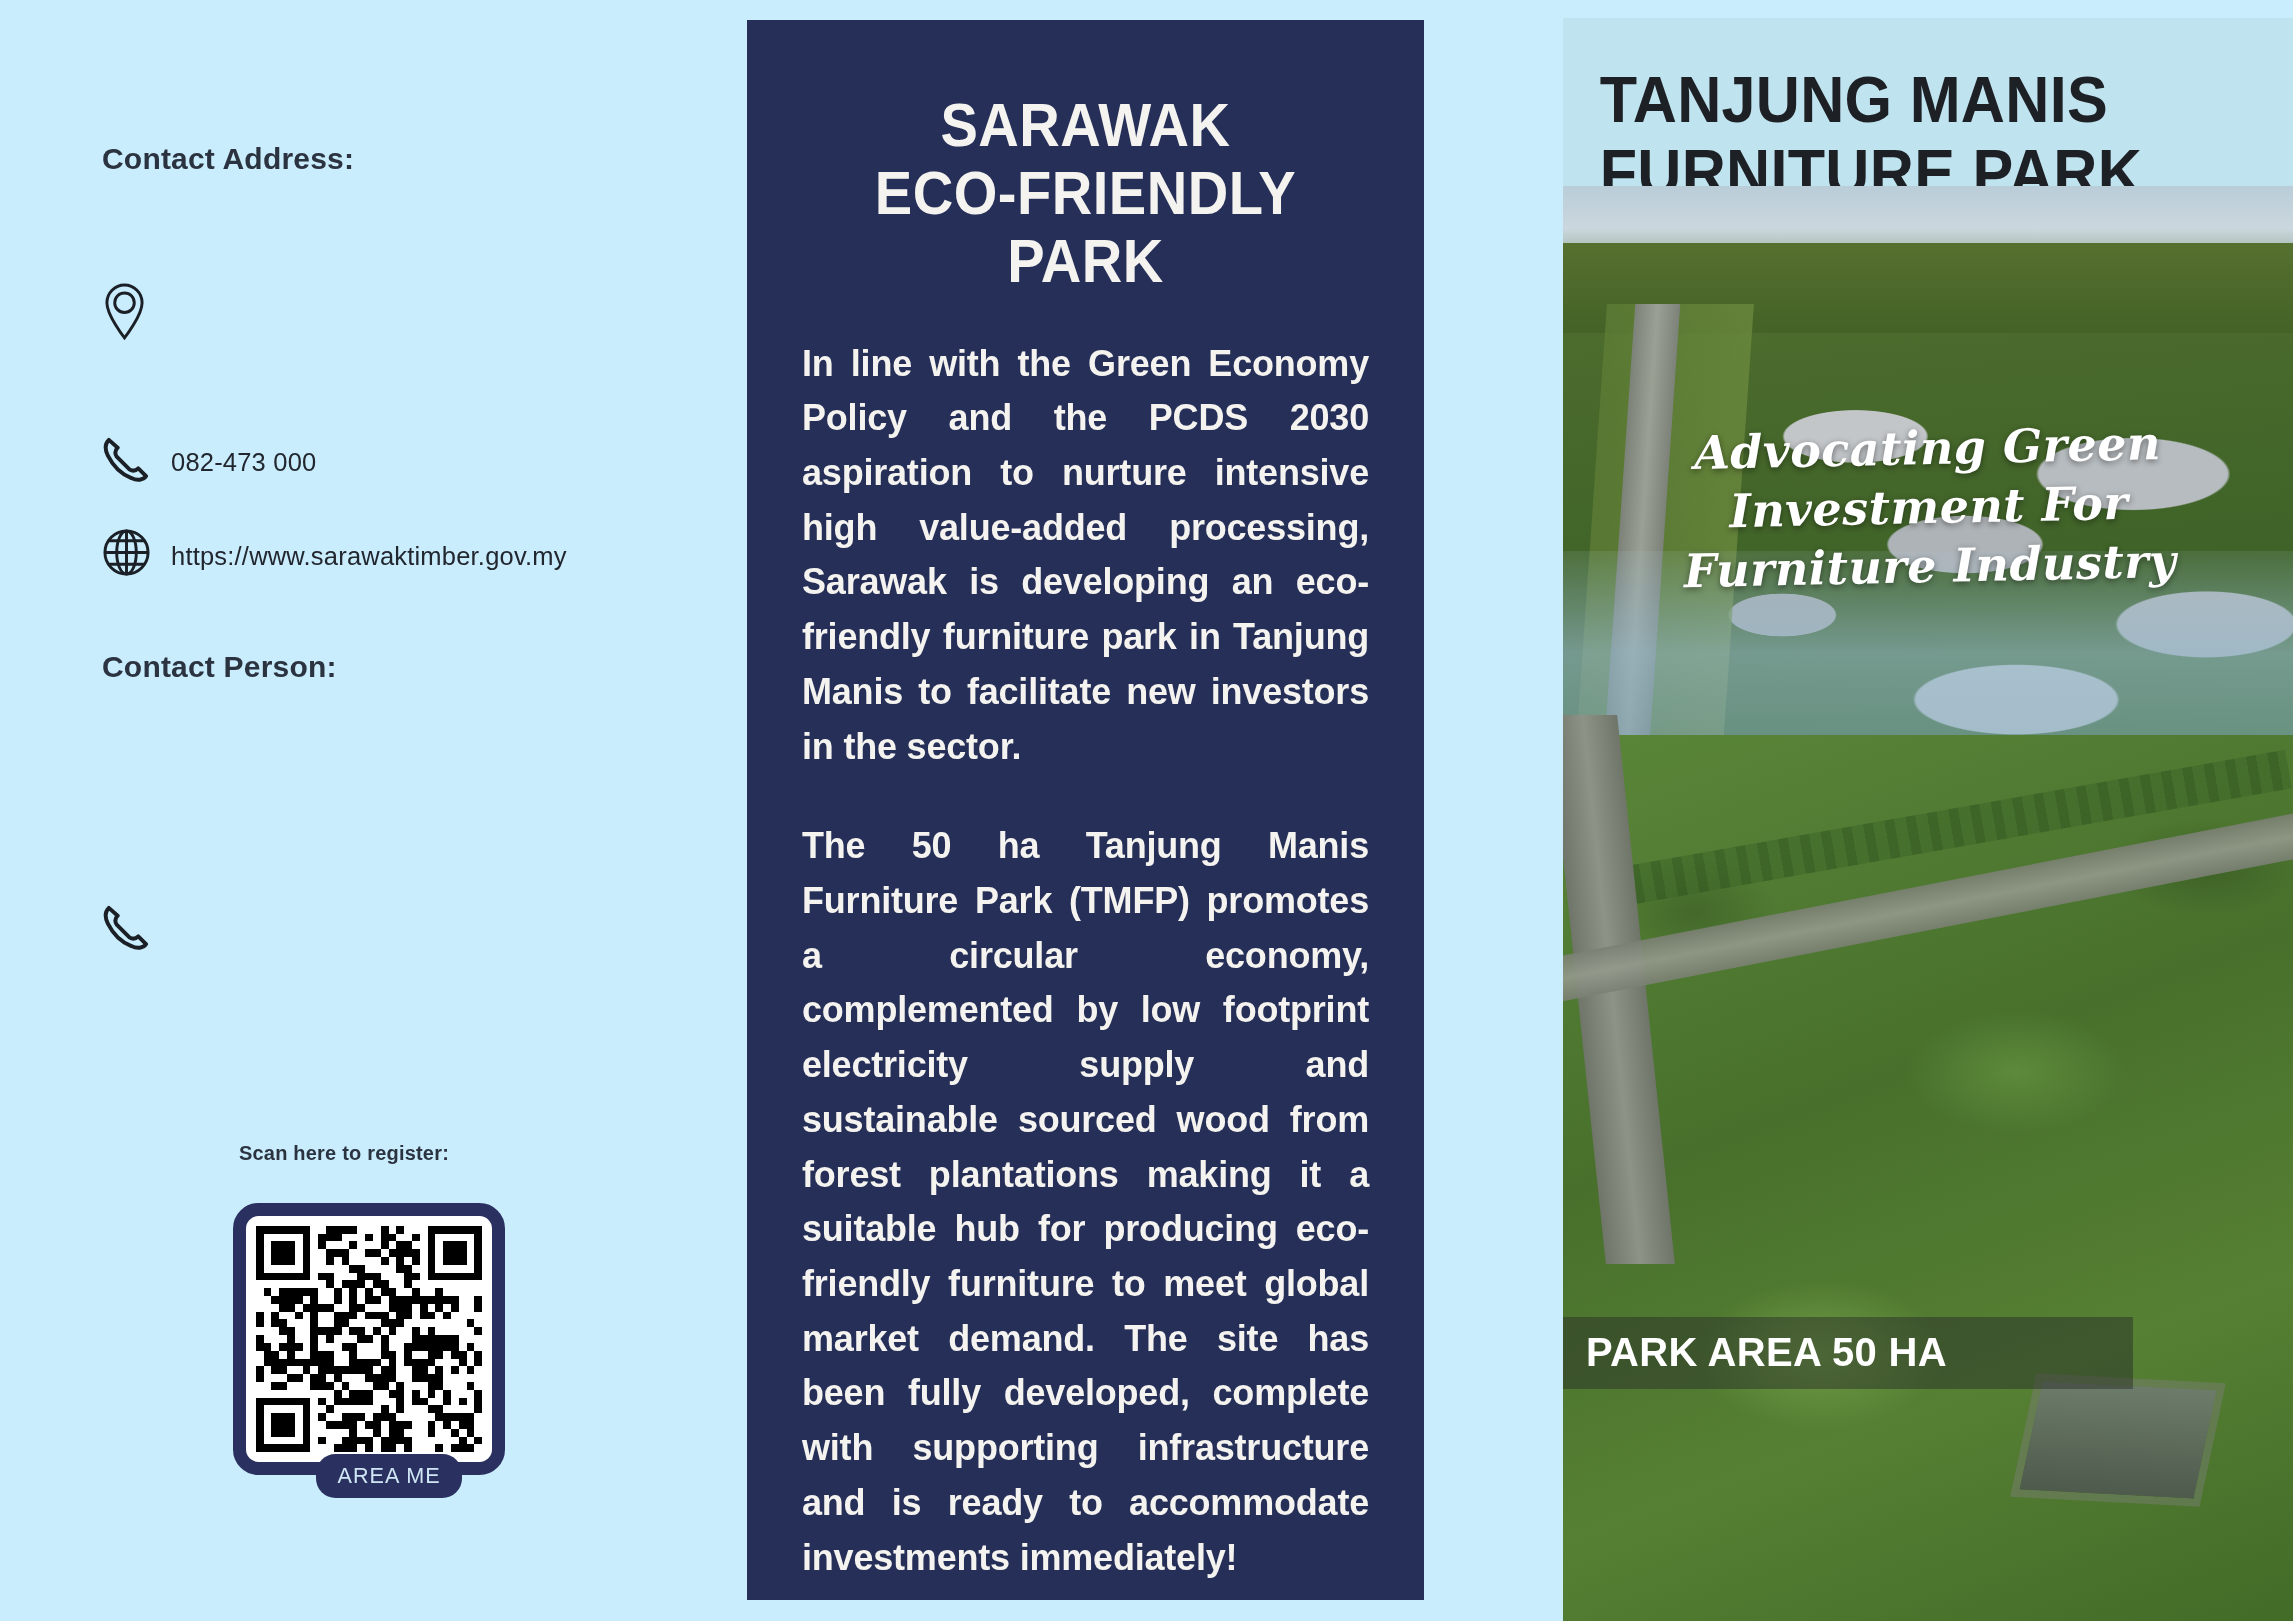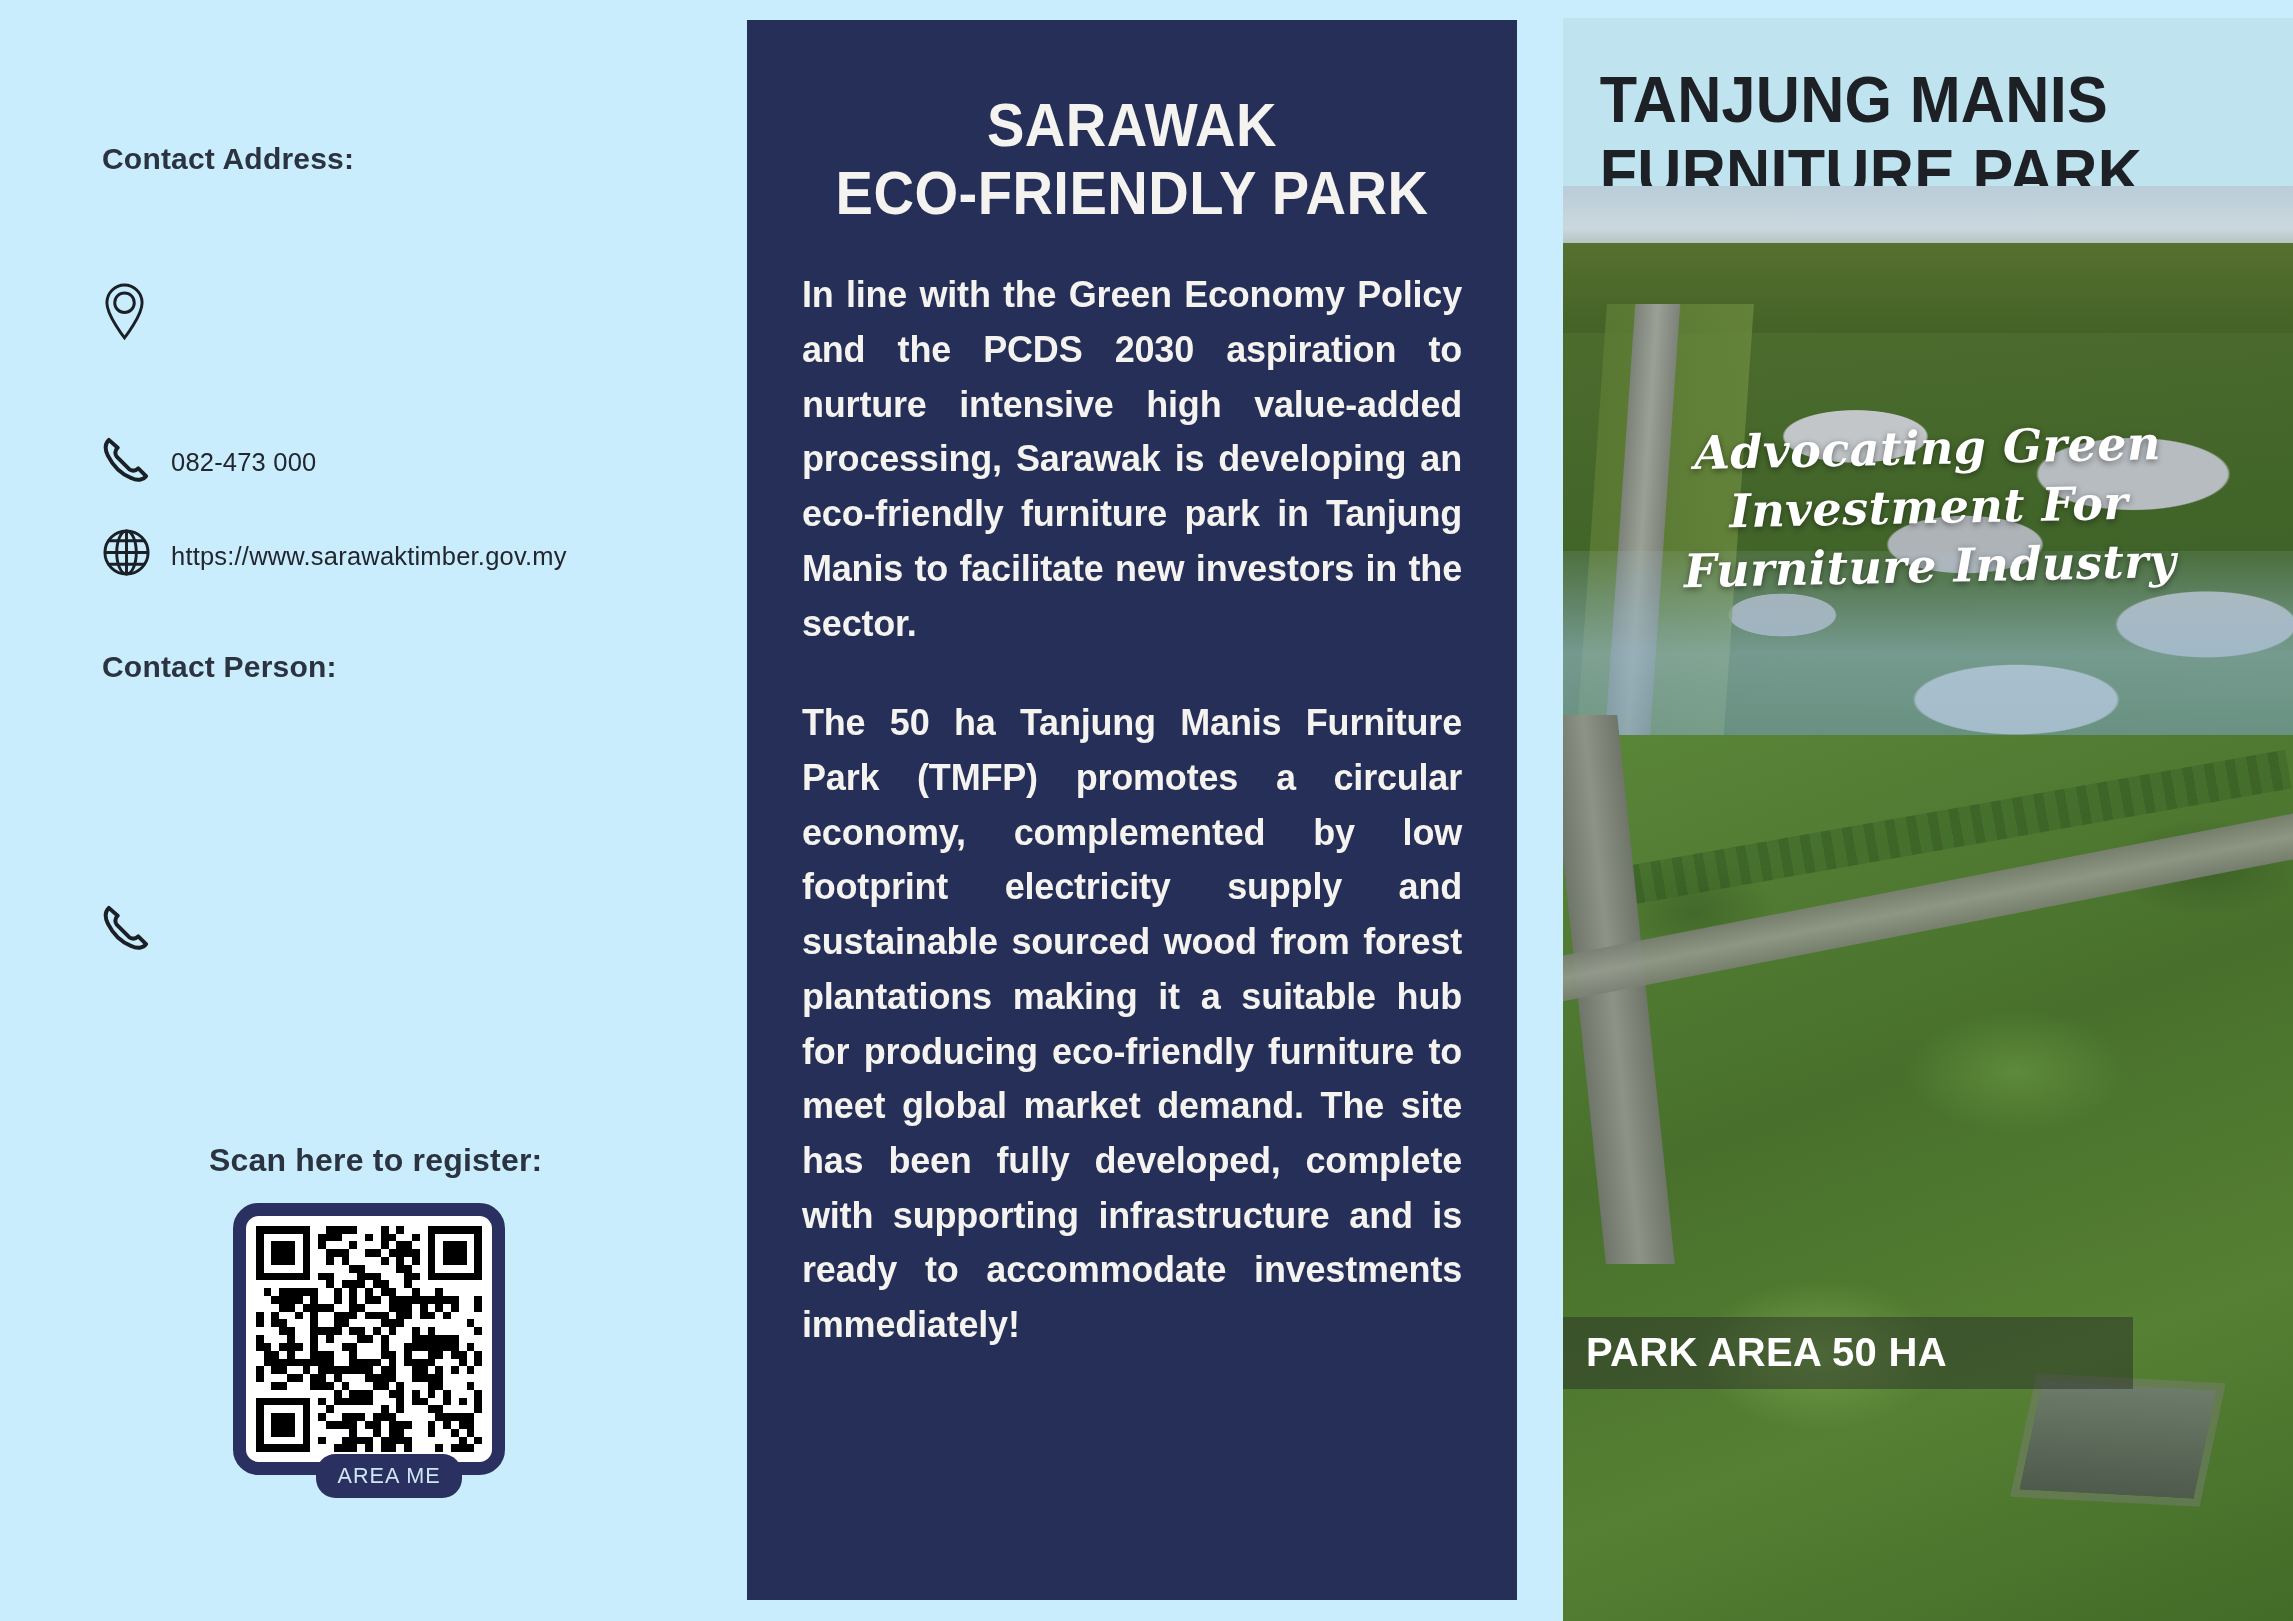--- a/index.html
+++ b/index.html
@@ -26,21 +26,21 @@
   .contact-heading{
     position:absolute;
     left:102px;
     font-size:30px;
     font-weight:bold;
     color:#2c3340;
     letter-spacing:0.2px;
   }
   .ca-heading{top:142px;}
   .cp-heading{top:650px;}
-  .scan-heading{left:209px;top:1142px;font-size:32px;}
+  .scan-heading{left:239px;top:1142px;font-size:20px;}
 
   .contact-row{
     position:absolute;
     display:flex;
     align-items:flex-start;
   }
   .ic{
     flex:0 0 69px;
     width:69px;height:59px;
     display:flex;align-items:center;justify-content:flex-start;
@@ -101,21 +101,21 @@
 
   
   .panel-center-area{
     flex:0 0 798px;
     position:relative;
     background:#c9edfd;
   }
   .panel-center{
     position:absolute;
     left:0;top:19.6px;
-    width:770px;height:1580px;
+    width:677px;height:1580px;
     background:#262f58;
     box-sizing:border-box;
     padding:0 55px;
   }
   .center-title{
     margin:0;
     padding-top:71px;
     text-align:center;
     color:#f4f3ef;
     font-size:61px;

